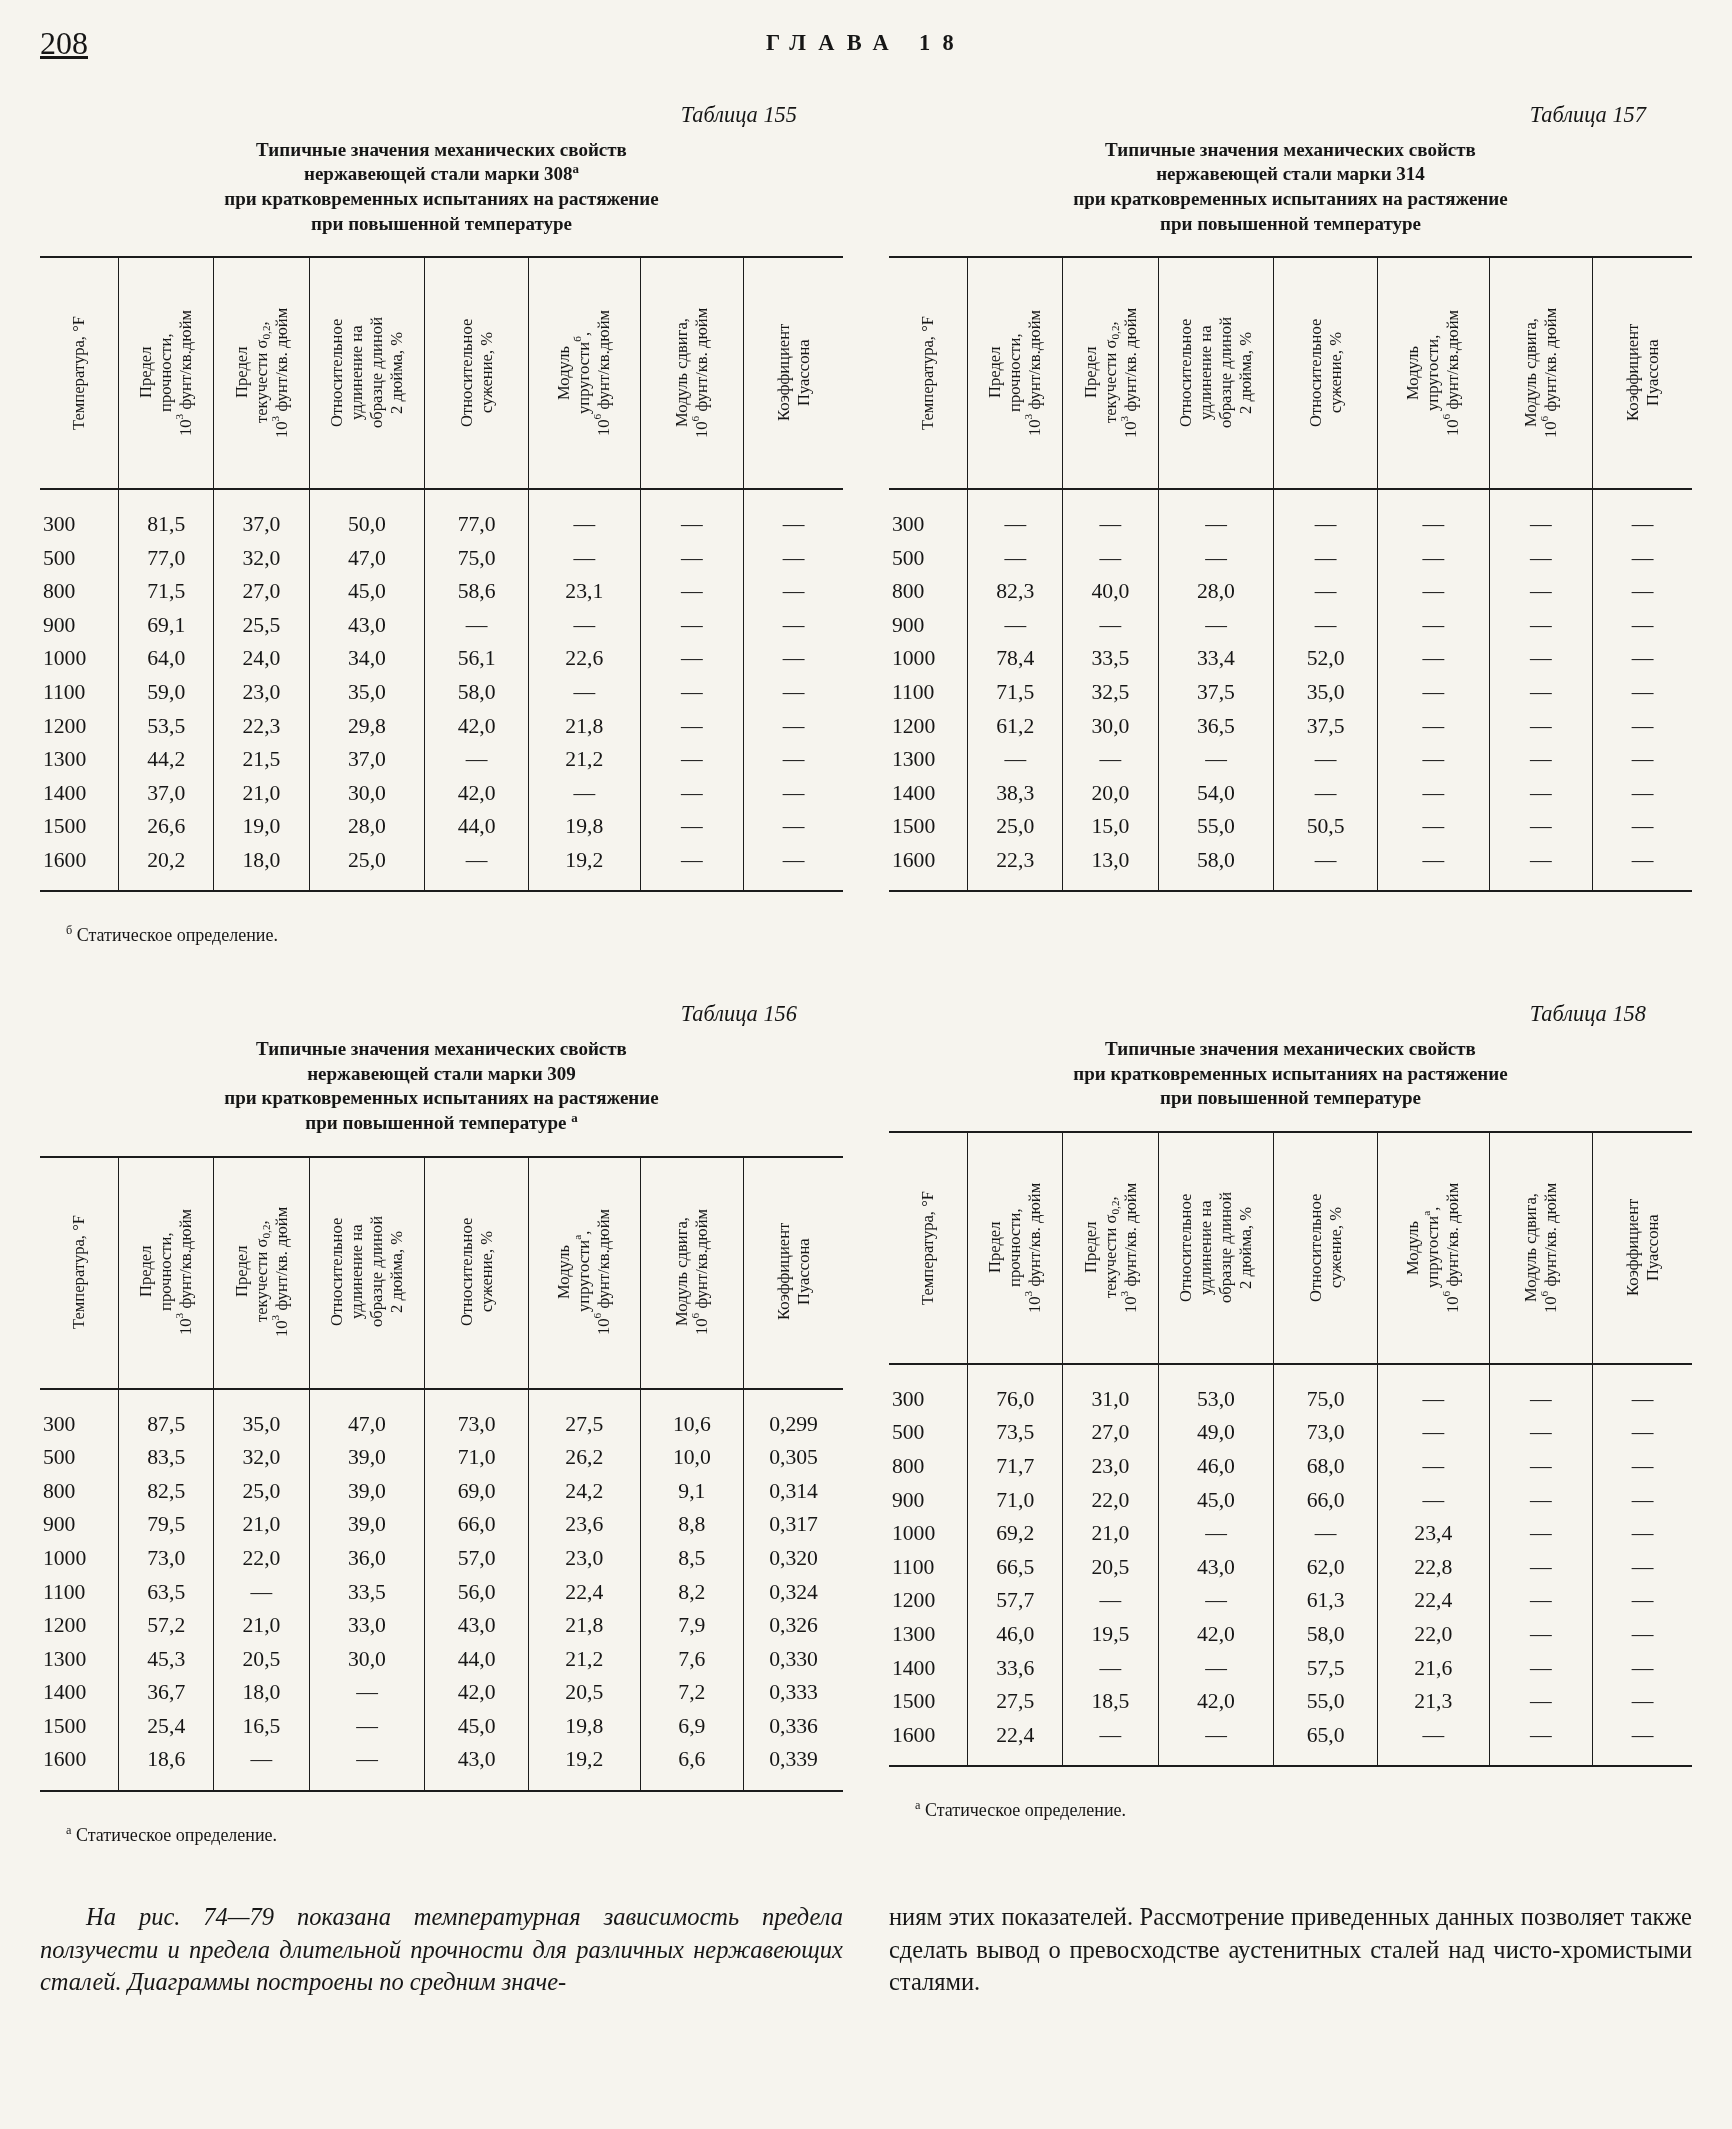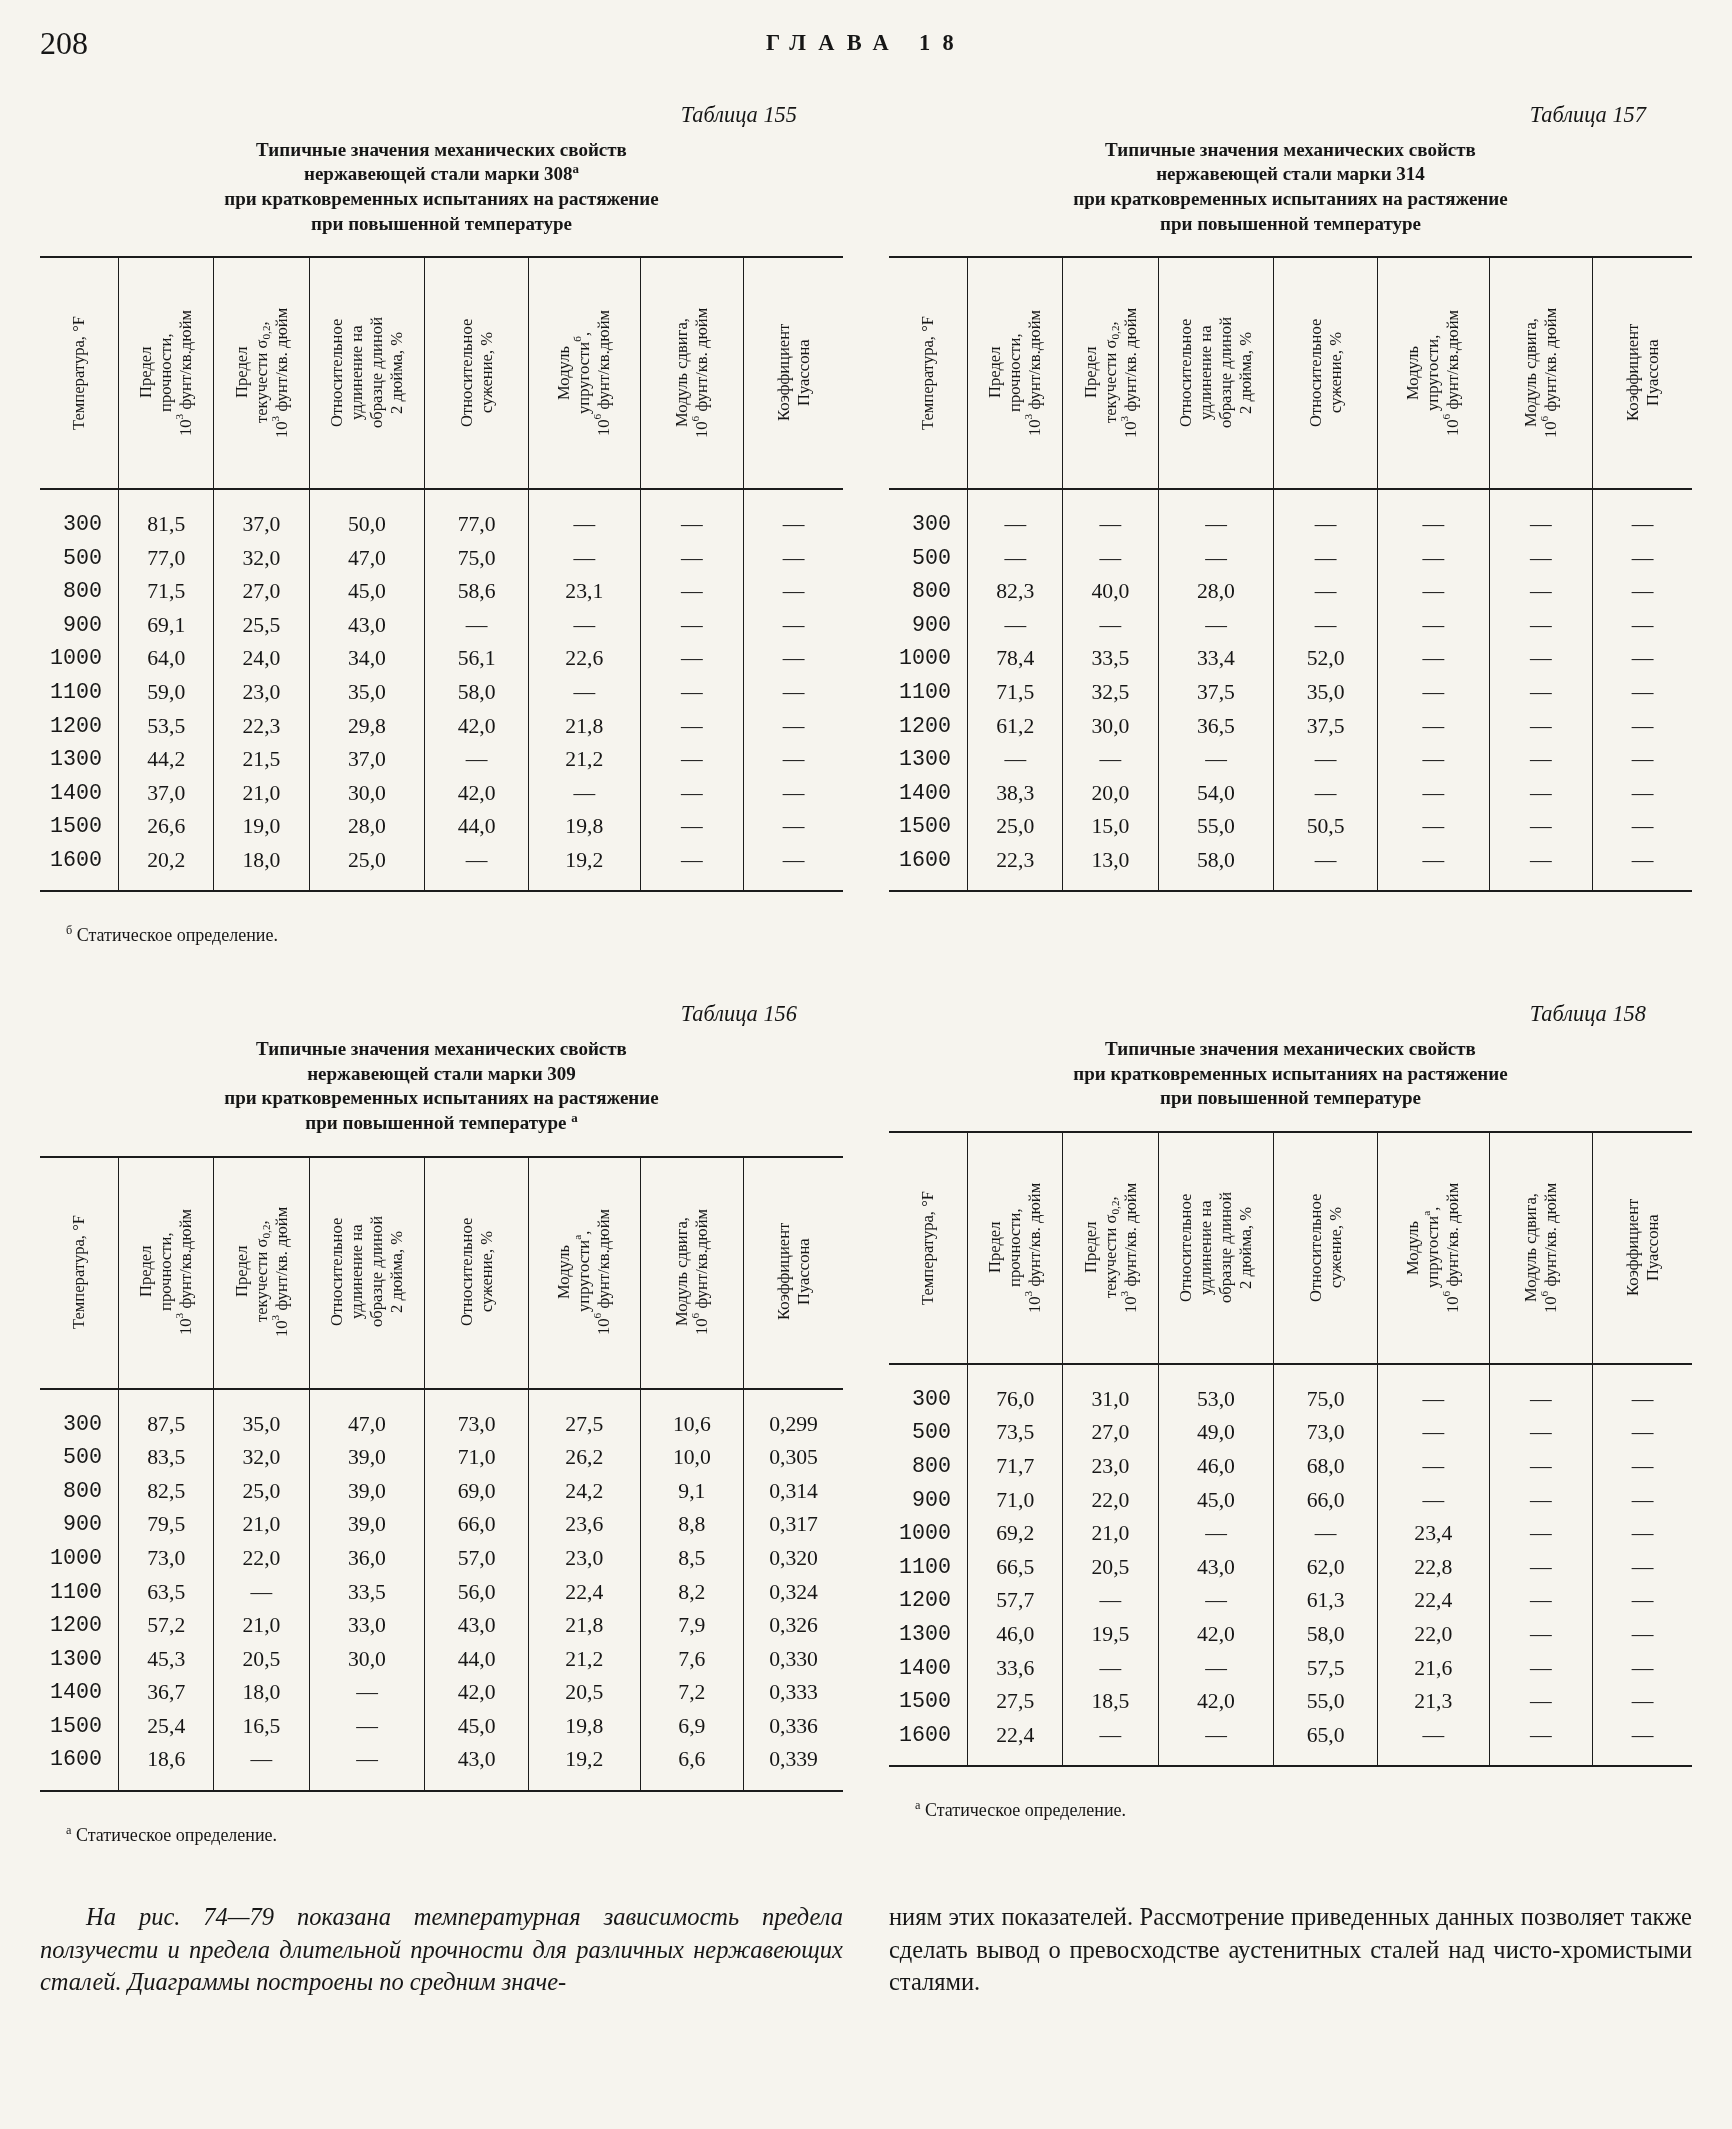--- a/index.html
+++ b/index.html
@@ -6,21 +6,21 @@
   html, body { margin: 0; padding: 0; }
   body {
     width: 1732px; height: 2129px;
     background: #f6f4ee; color: #161616;
     font-family: "Liberation Serif", "DejaVu Serif", serif;
     overflow: hidden;
   }
   .page { width: 100%; height: 100%; padding: 24.5px 40px 29px; }
 
   .page-header { position: relative; height: 48px; }
-  .page-number { font-size: 32px; }
+  .page-number { font-size: 32px; text-decoration: underline; }
   .chapter {
     position: absolute; left: 50%; top: 5.8px; transform: translateX(-50%);
     font-size: 22.4px; font-weight: bold; letter-spacing: 0.55em; white-space: nowrap;
   }
 
   .content {
     display: grid; grid-template-columns: 1fr 1fr;
     column-gap: 79px; row-gap: 61px; margin-top: 29px; gap: 46px;
   }
 
@@ -46,21 +46,21 @@
   .dtable th:nth-child(6) { width: 13.5%; }
   .dtable th:nth-child(7) { width: 12.5%; }
   .dtable th:nth-child(8) { width: 12%; }
   .vh {
     display: inline-block;
     writing-mode: vertical-rl; transform: rotate(180deg);
     height: 215px; text-align: center;
     font-size: 16.6px; line-height: 1.2;
   }
   .dtable td { text-align: center; font-size: 21.7px; padding: 4.3px 2.9px; }
-  .dtable td:first-child { text-align: right; padding-right: 16px; font-family: Liberation Mono, monospace; }
+  .dtable td:first-child { text-align: left; padding-right: 16px; }
   .dtable tbody tr:first-child td { padding-top: 21.7px; }
   .dtable tbody tr:last-child td { padding-bottom: 17.3px; }
 
   .fnotes { margin-top: 32px; }
   .fnote { margin: 0 0 7.2px; font-size: 18px; line-height: 1.32; text-indent: 26px; }
   .fnote i { font-style: italic; }
 
   sup { font-size: 0.68em; line-height: 0; }
   sub { font-size: 0.68em; line-height: 0; }
 

